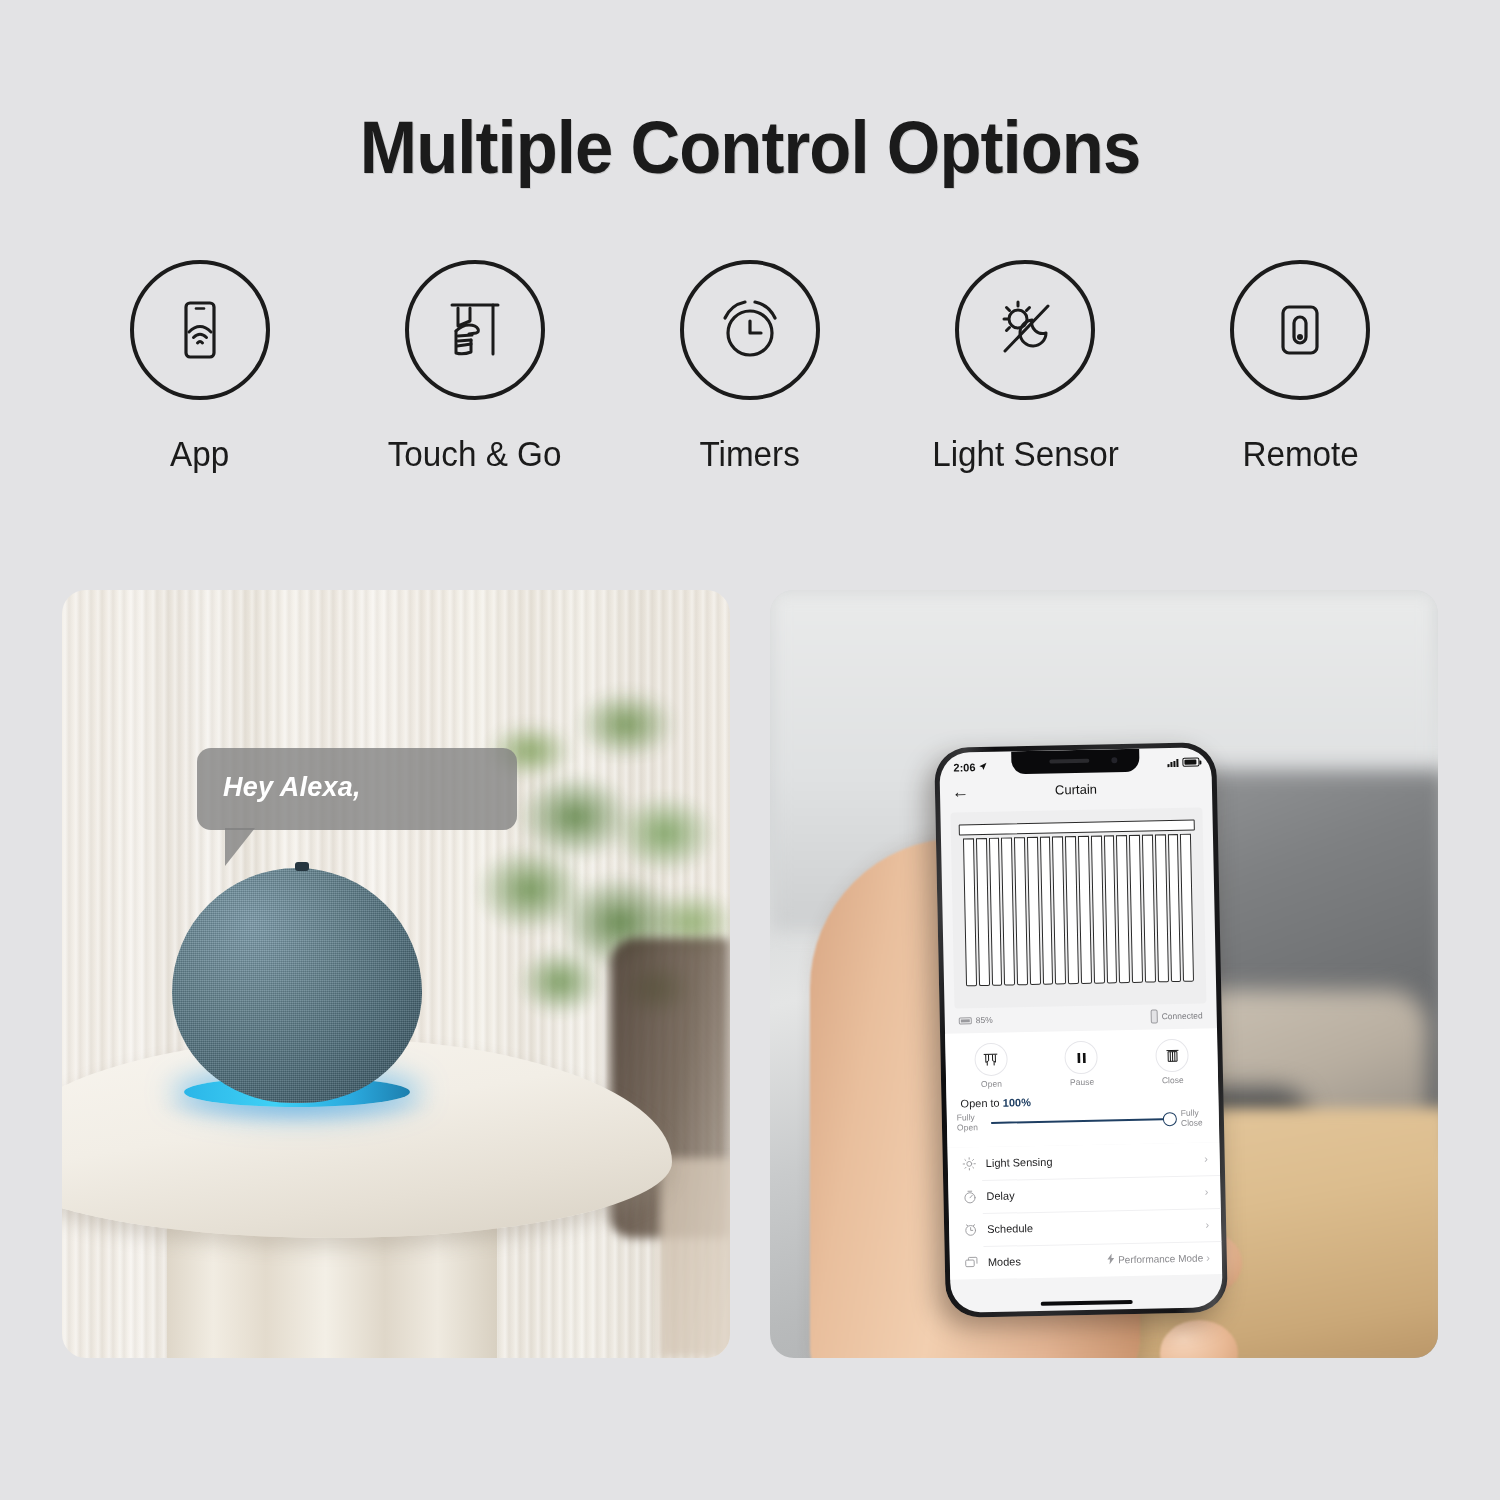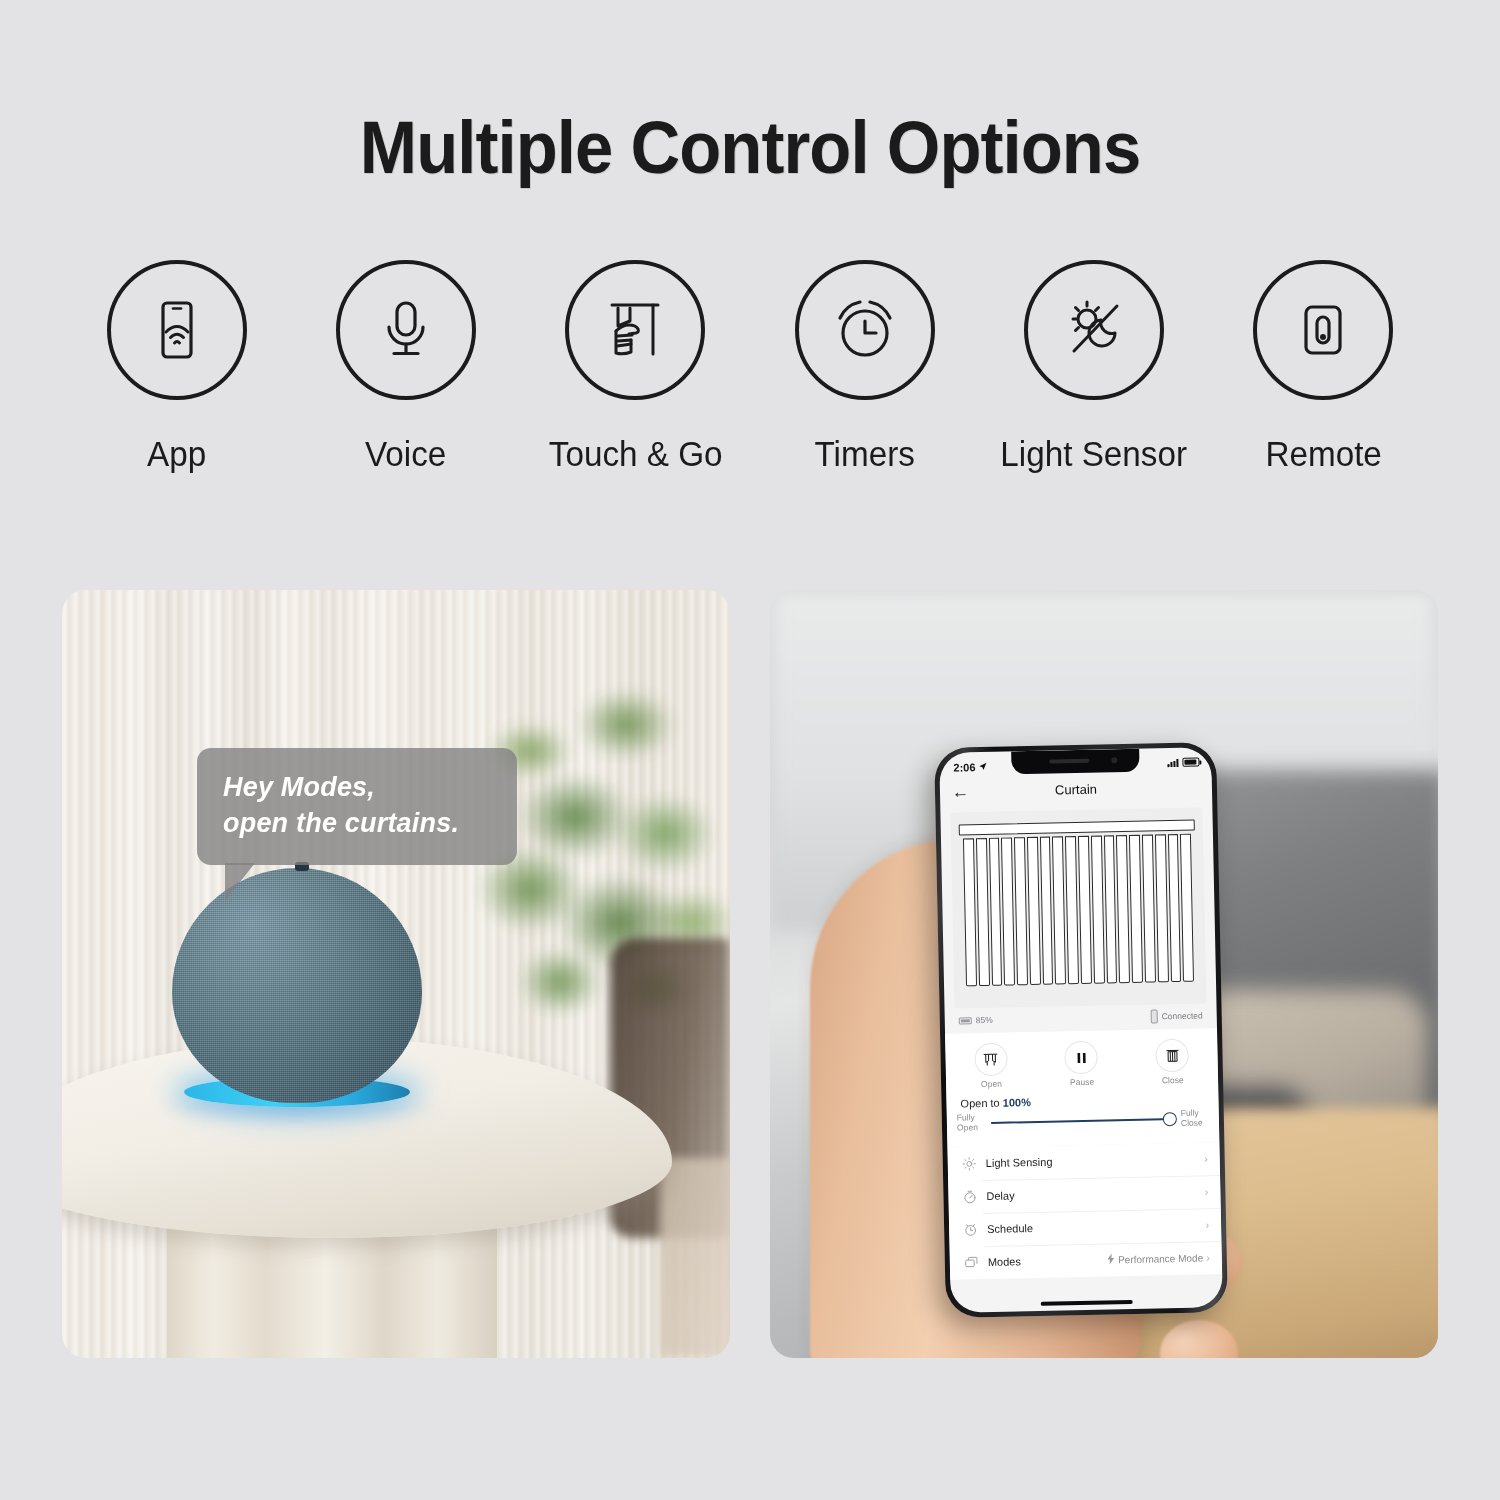--- a/index.html
+++ b/index.html
@@ -346,33 +346,20 @@
           <line x1="35" y1="17.5" x2="43" y2="17.5" stroke-width="2.6"></line>
           <path d="M28 41 q11 -11 22 0" stroke-width="3"></path>
           <path d="M32.5 46.5 q6.5 -6.5 13 0" stroke-width="3"></path>
           <path d="M36.5 52 q2.5 -2.8 5 0" stroke-width="3"></path>
         </svg>
       </span>
     </div>
     <div class="feature-label">App</div>
   </div>
 
-  <div class="feature">
-    <div class="circle">
-      <span>
-        <svg width="78" height="78" viewBox="0 0 78 78" fill="none" stroke="#1b1b1b" stroke-width="3.2" stroke-linecap="round" stroke-linejoin="round">
-          <rect x="30" y="12" width="18" height="32" rx="9"></rect>
-          <path d="M22 36 a17 17 0 0 0 34 0"></path>
-          <line x1="39" y1="53" x2="39" y2="62"></line>
-          <line x1="27" y1="62.5" x2="51" y2="62.5"></line>
-        </svg>
-      </span>
-    </div>
-    <div class="feature-label">Voice</div>
-  </div>
 
   <div class="feature">
     <div class="circle">
       <span>
         <svg width="78" height="78" viewBox="0 0 78 78" fill="none" stroke="#1b1b1b" stroke-width="3" stroke-linecap="round" stroke-linejoin="round">
           <line x1="16" y1="14" x2="62" y2="14"></line>
           <line x1="57" y1="14" x2="57" y2="63"></line>
           <path d="M22 17 L22 35 L34 30 L34 17"></path>
           <path d="M20 40 q6 -6 13 -6 q7 0 9 4 q1.5 3 -2 4 l-7 1"></path>
           <path d="M22 45 l14 -1"></path>
@@ -445,22 +432,21 @@
     </div>
 
     <div class="echo">
       <div class="echo-shadow"></div>
       <div class="echo-ring"></div>
       <div class="echo-ball"></div>
       <div class="echo-top"></div>
     </div>
 
     <div class="bubble">
-      <div>Hey Modes,</div>
-      <div>open the curtains.</div>
+      <div>Hey Alexa,</div>
     </div>
   </div>
 
   <div class="card">
     <div class="room-right"></div>
     <div class="blur-window"></div>
     <div class="sofa"></div>
     <div class="sofa-cushion"></div>
     <div class="dark-floor"></div>
     <div class="wood-table"></div>

